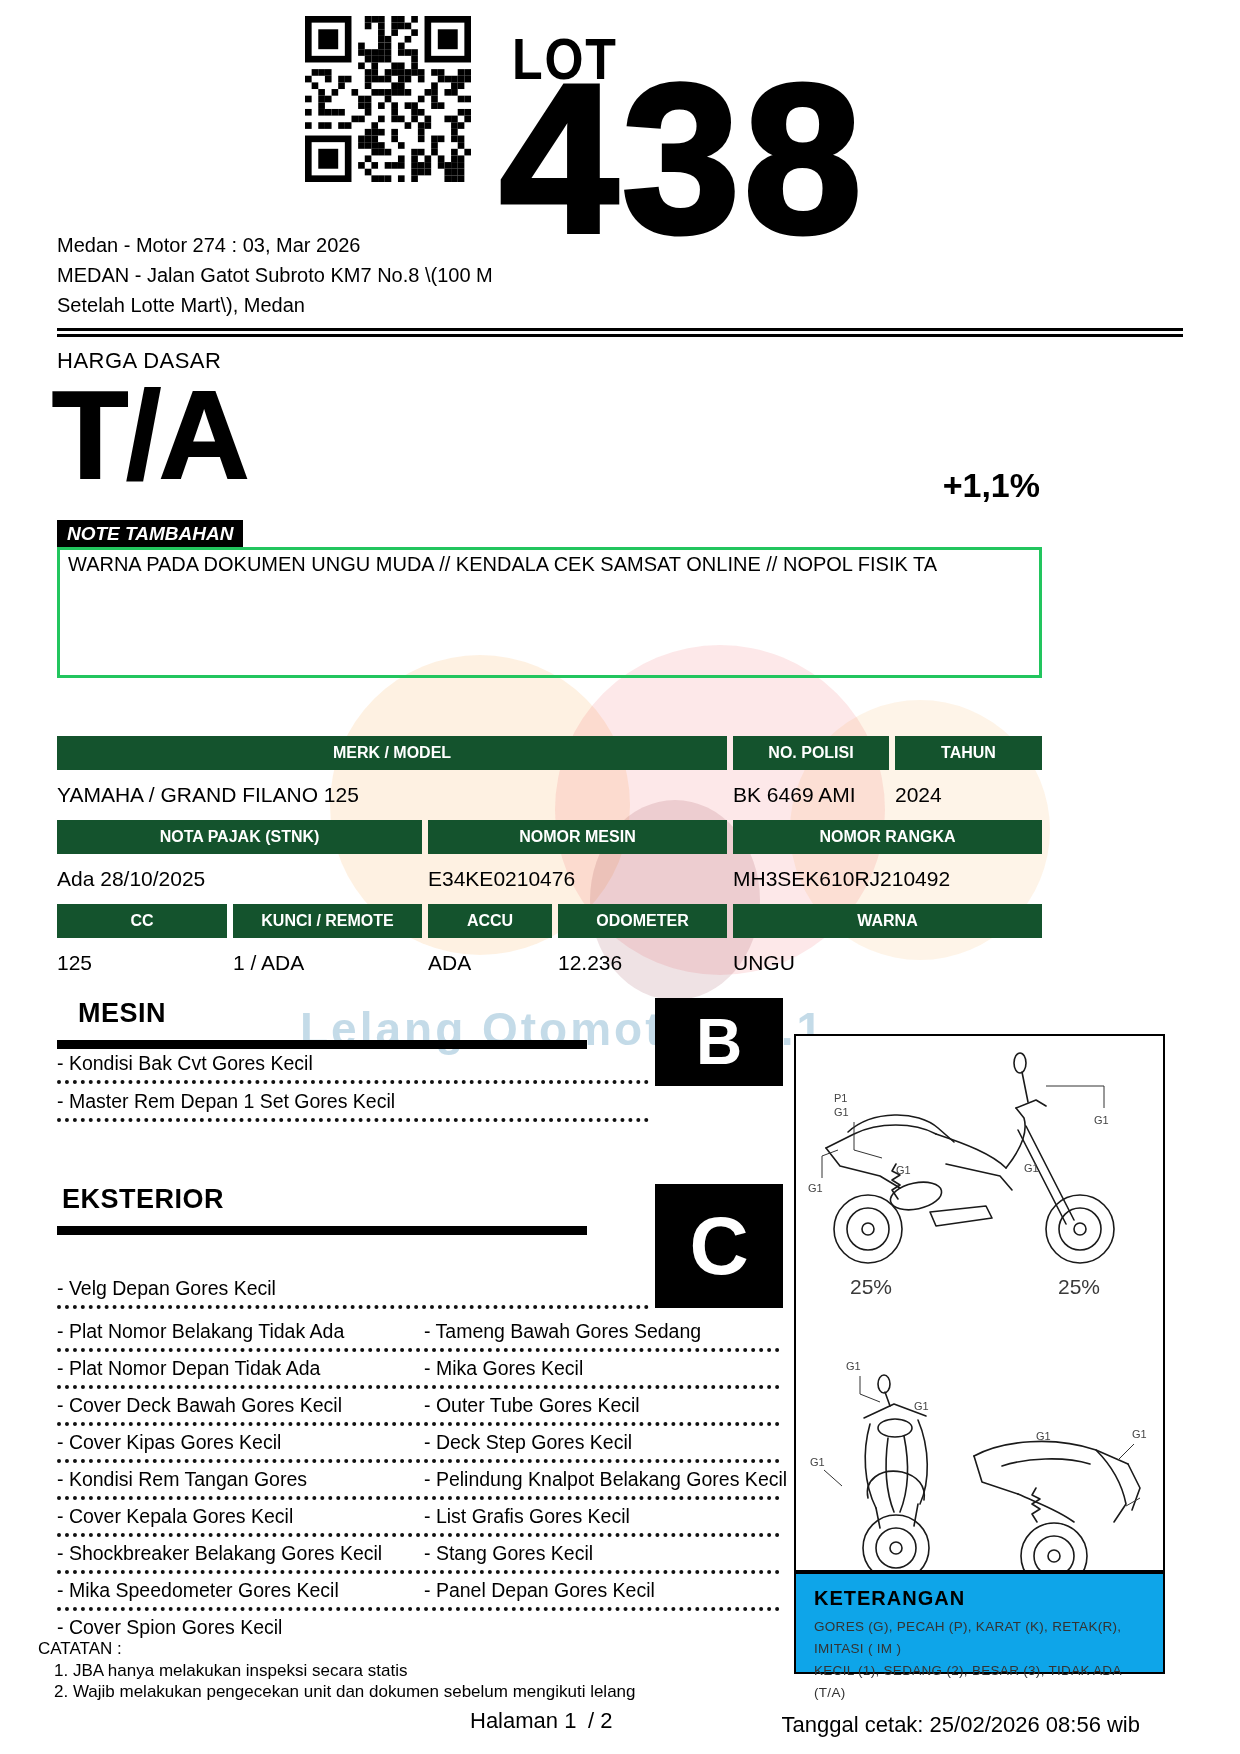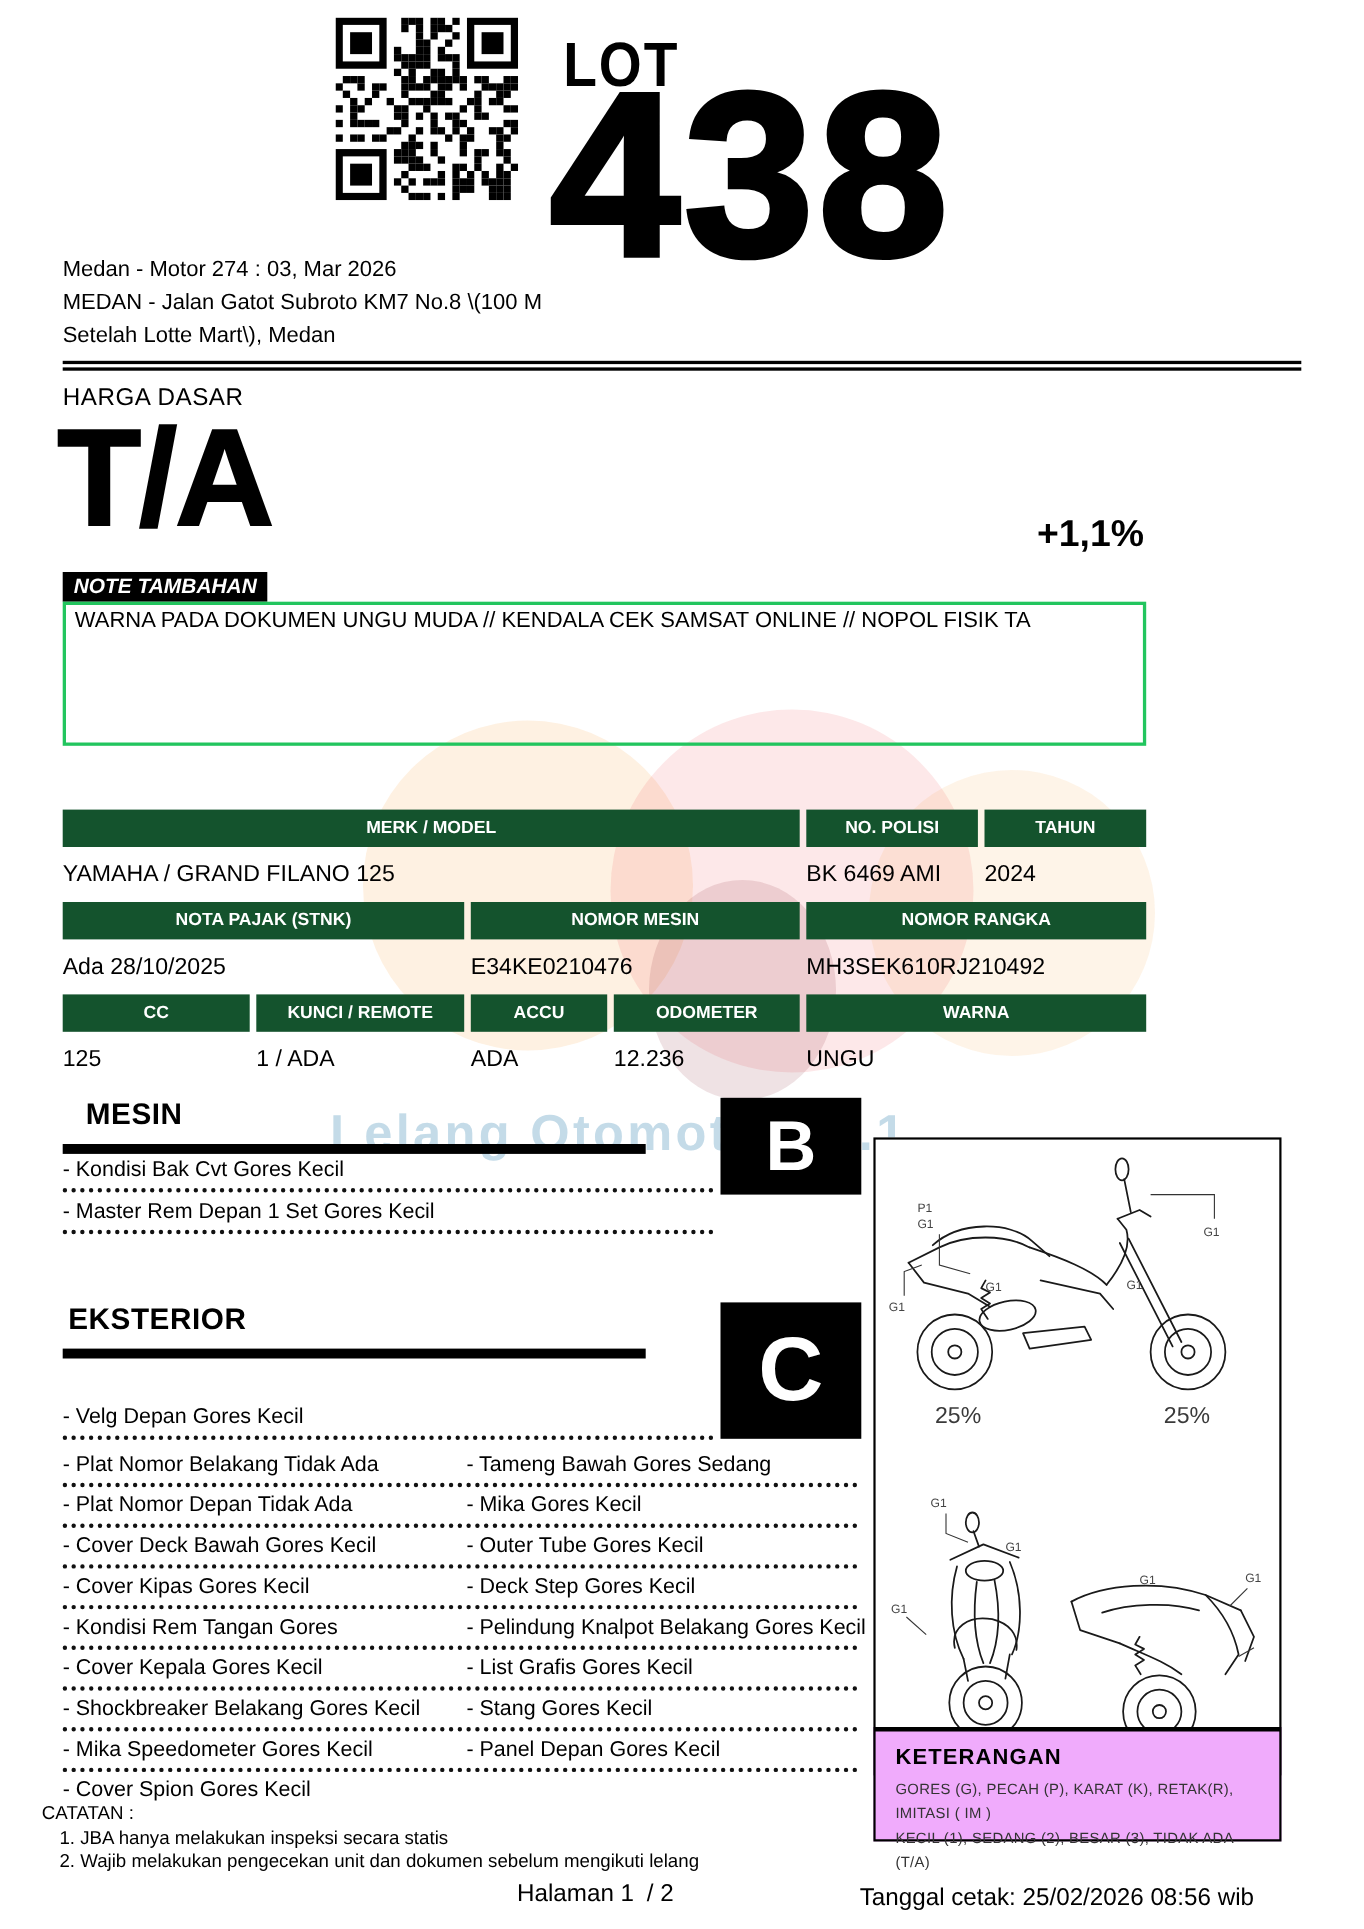--- a/index.html
+++ b/index.html
@@ -24,21 +24,21 @@
   .td{font-size:21px;text-align:left;height:30px;line-height:30px;}
   
   .sec-title{font-size:27px;font-weight:bold;letter-spacing:.5px;}
   .sec-rule{background:#000;height:9px;}
   .grade-box{background:#000;color:#fff;display:flex;align-items:center;justify-content:center;font-weight:bold;}
   .ditem{font-size:19.5px;white-space:nowrap;height:28px;border-bottom:4px dotted #111;}
   .ditem.nob{border-bottom:none;}
   .col-r{position:absolute;left:367px;top:0;}
   
   .diag-box{border:2px solid #000;box-sizing:border-box;background:#fff;margin-top:44px;}
-  .ket-box{border:2px solid #000;border-top:4px solid #000;box-sizing:border-box;background:#f0abfc;}
+  .ket-box{border:2px solid #000;border-top:4px solid #000;box-sizing:border-box;background:#0ea5e9;}
   .ket-title{font-size:20px;font-weight:bold;letter-spacing:1px;padding:13px 18px 6px;}
   .ket-line{font-size:13.5px;color:#333;padding:0 18px;line-height:22px;letter-spacing:.3px;}
   
   .catatan{font-size:17px;line-height:21px;}
   .foot{font-size:22px;}
   svg text{font-family:"Liberation Sans",sans-serif;}
 </style>
 </head>
 <body>
 

